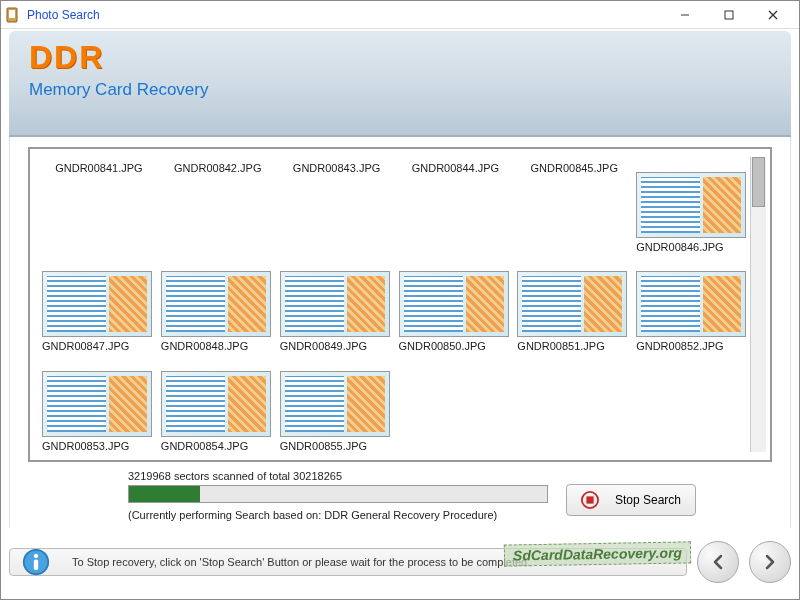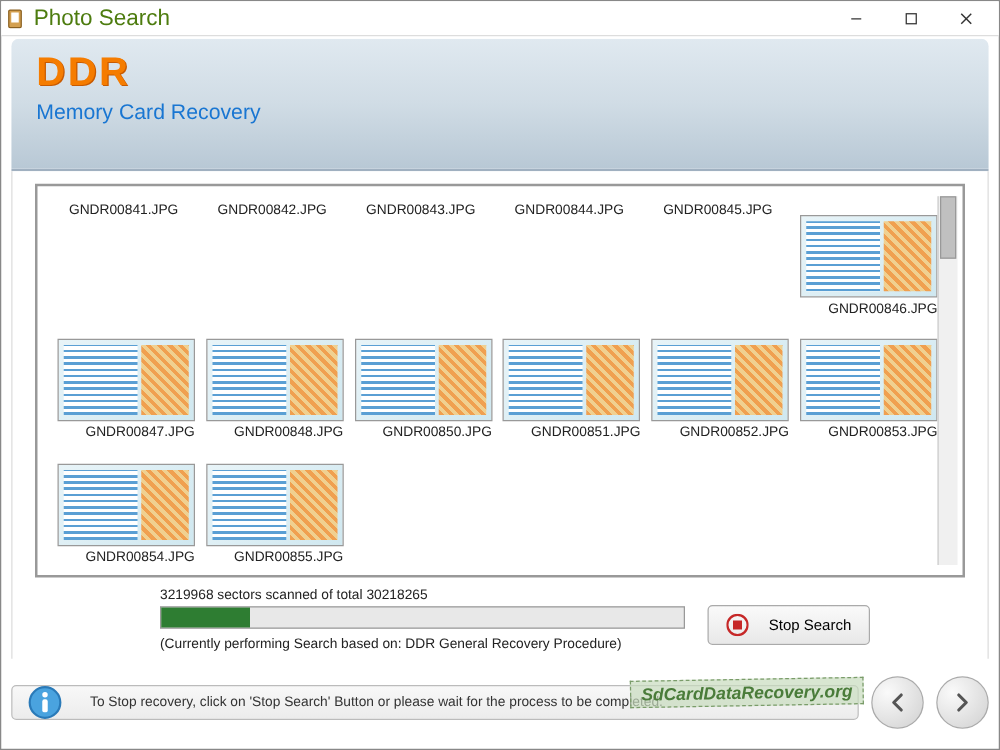--- a/index.html
+++ b/index.html
@@ -1,29 +1,29 @@
 <!DOCTYPE html>
 <html><head>
 <meta charset="utf-8">
 <style>
 *{box-sizing:border-box;margin:0;padding:0;font-family:"Segoe UI",Tahoma,sans-serif}
 body{width:800px;height:600px;background:#f0f0f0;overflow:hidden}
 .window{width:800px;height:600px;background:#fff;border:1px solid #888;display:flex;flex-direction:column}
 .titlebar{height:28px;background:#fff;border-bottom:1px solid #ddd;display:flex;align-items:center;padding:0 4px}
 .titlebar-icon{width:16px;height:16px;margin-right:6px}
-.titlebar-title{font-size:18px;color:#4d7c0f;flex:1}
+.titlebar-title{font-size:12px;color:#1d4ed8;flex:1}
 .titlebar-controls{display:flex}
 .titlebar-btn{width:44px;height:26px;display:flex;align-items:center;justify-content:center;cursor:pointer}
 .header-banner{height:106px;background:linear-gradient(180deg,#e0e9f0 0%,#d0dce5 50%,#b8c8d5 100%);border-bottom:2px solid #a0b0c0;padding:8px 20px;position:relative;margin:2px 8px 0 8px;border-radius:6px 6px 0 0}
 .ddr-logo{font-size:32px;font-weight:bold;font-family:Impact,sans-serif;color:#f57c00;letter-spacing:2px;text-shadow:1px 1px 0 #c85a00}
 .product-name{font-size:17px;font-weight:normal;color:#1976D2;margin-top:4px}
 .main-content{flex:1;background:#fff;padding:10px 18px 6px 18px;margin:0 8px;border-left:1px solid #ddd;border-right:1px solid #ddd}
 .results-frame{border:2px solid #999;height:315px;padding:8px 4px 8px 12px;display:flex}
 .thumbs-area{flex:1;display:grid;grid-template-columns:repeat(6,1fr);grid-template-rows:repeat(3,1fr);gap:4px 5px}
-.thumb-item{display:flex;flex-direction:column;align-items:flex-end;justify-content:flex-end}
+.thumb-item{display:flex;flex-direction:column;align-items:flex-start;justify-content:flex-end}
 .thumb-label-only{display:flex;align-items:flex-start;justify-content:center;padding-top:2px}
 .thumb-img{width:110px;height:66px;border:1px solid #999;background:linear-gradient(135deg,#e8f4f8 0%,#d0e8f0 100%);position:relative;overflow:hidden;cursor:pointer}
 .thumb-img::before{content:"";position:absolute;top:4px;left:4px;right:45px;bottom:4px;background:repeating-linear-gradient(0deg,#5a9fd4 0,#5a9fd4 2px,#fff 2px,#fff 5px)}
 .thumb-img::after{content:"";position:absolute;top:4px;right:4px;width:38px;bottom:4px;background:repeating-linear-gradient(45deg,#f0a050 0,#f0a050 3px,#f0d090 3px,#f0d090 6px)}
 .thumb-label{font-size:11px;color:#222;margin-top:3px;text-align:center}
 .scrollbar{width:16px;background:#f0f0f0;border-left:1px solid #ccc;position:relative}
 .scrollbar-thumb{position:absolute;top:0;left:1px;right:1px;height:50px;background:#c0c0c0;border:1px solid #999}
 .progress-section{margin-top:8px;display:flex;align-items:flex-start;gap:18px;padding-left:100px}
 .progress-col{flex:0 0 420px}
 .progress-text{font-size:11px;color:#222;text-align:left;margin-bottom:3px}
@@ -100,20 +100,24 @@
         <div class="thumb-item">
             <div class="thumb-img"></div>
             <span class="thumb-label">GNDR00847.JPG</span>
           </div>
         <div class="thumb-item">
             <div class="thumb-img"></div>
             <span class="thumb-label">GNDR00848.JPG</span>
           </div>
         <div class="thumb-item">
             <div class="thumb-img"></div>
+            <span class="thumb-label">GNDR00849.JPG</span>
+          </div>
+        <div class="thumb-item">
+            <div class="thumb-img"></div>
             <span class="thumb-label">GNDR00850.JPG</span>
           </div>
 
         <div class="thumb-item">
             <div class="thumb-img"></div>
             <span class="thumb-label">GNDR00851.JPG</span>
           </div>
         <div class="thumb-item">
             <div class="thumb-img"></div>
             <span class="thumb-label">GNDR00852.JPG</span>

